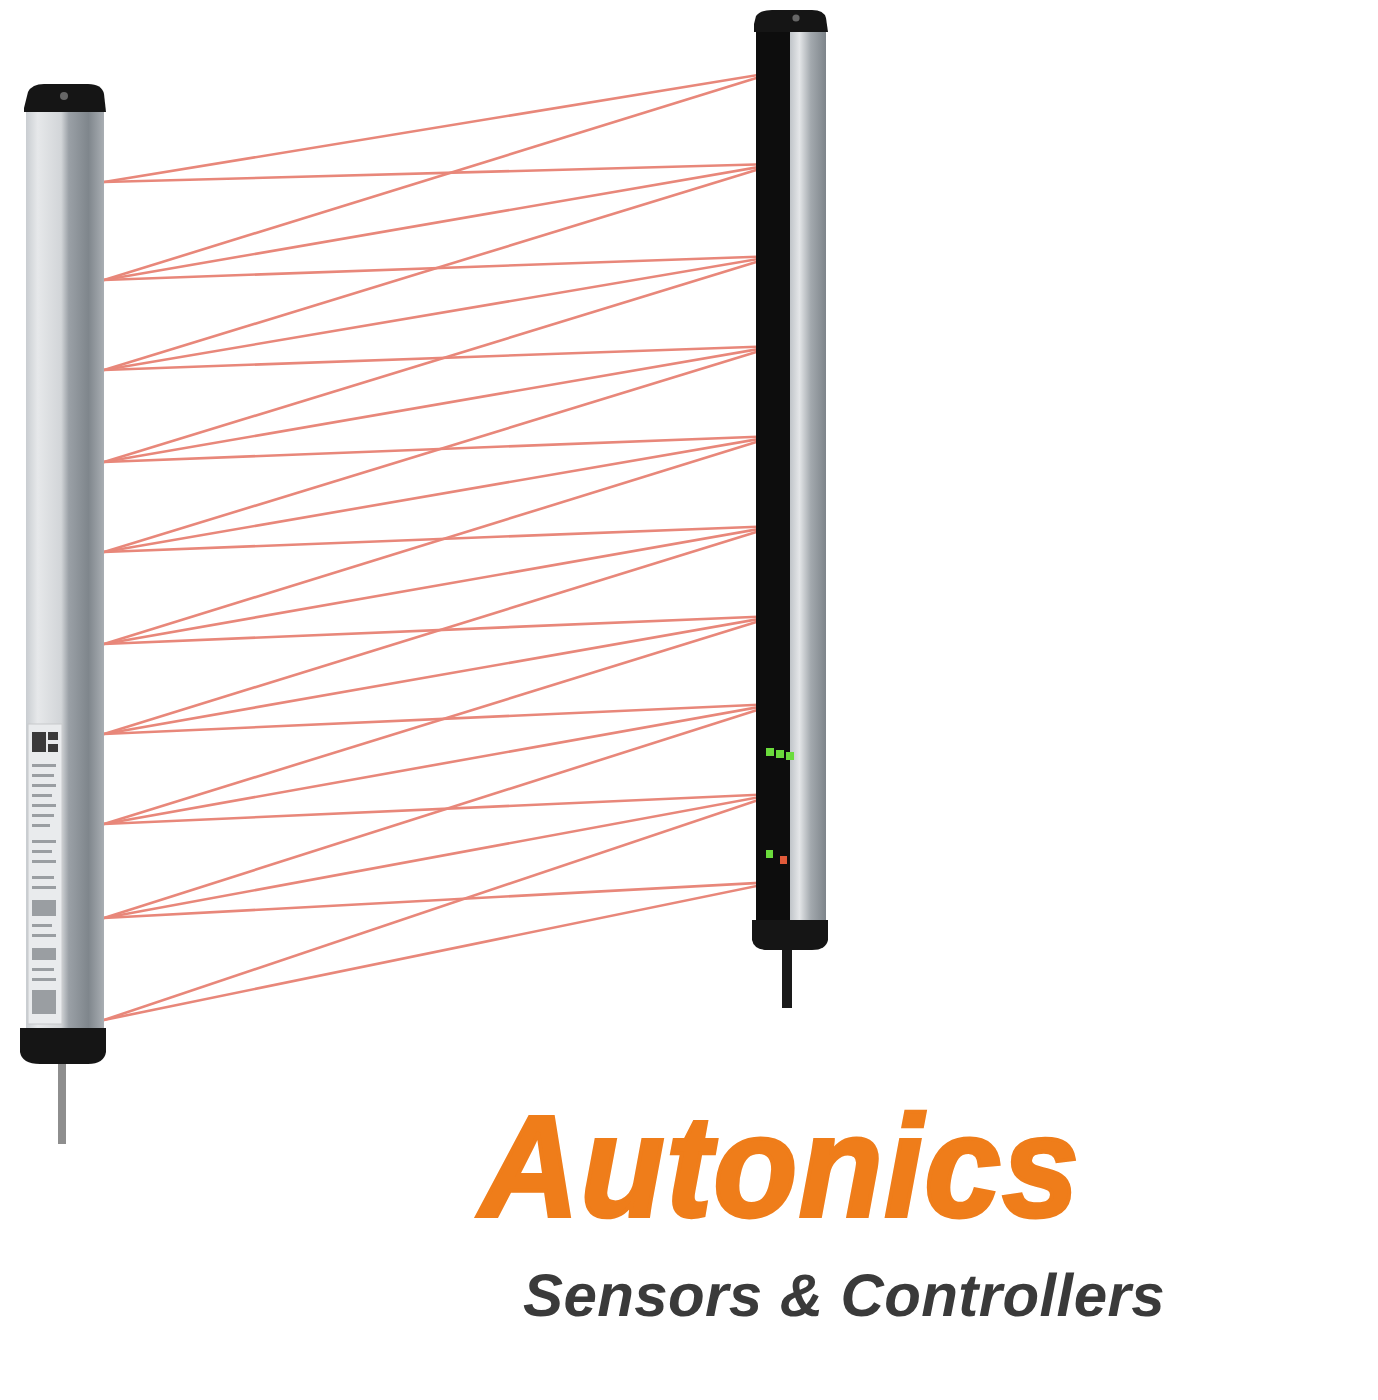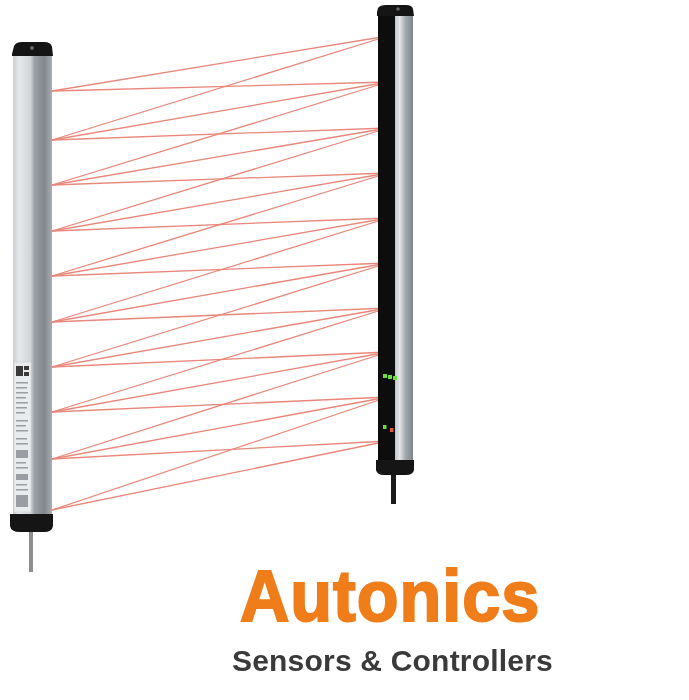--- a/index.html
+++ b/index.html
@@ -1,29 +1,29 @@
 <!DOCTYPE html>
 <html><head>
 <meta charset="utf-8">
 <style>
   html, body { margin: 0; padding: 0; background: #ffffff; }
   body { width: 689px; height: 700px; position: relative; overflow: hidden; font-family: "Liberation Sans", sans-serif; }
   #scene { position: absolute; left: 0; top: 0; width: 689px; height: 700px; }
   .brand {
-    position: absolute; left: 232px; top: 556px; width: 380px; text-align: center;
+    position: absolute; left: 232px; top: 544px; width: 380px; text-align: center; font-style: italic;
   }
   .brand-name {
     font-family: "Liberation Sans", sans-serif; font-weight: 900; font-size: 72px;
     color: #ef7d1a; letter-spacing: 1px; line-height: 80px; display: block;
     transform: scaleX(0.95); transform-origin: left center; text-align: left; margin-left: 8px;
     -webkit-text-stroke: 2px #ef7d1a;
   }
   .brand-tag {
     font-family: "Liberation Sans", sans-serif; font-weight: bold; font-size: 30px;
-    color: #3a3a3a; display: block; text-align: left; margin-top: 8px; letter-spacing: 0.2px;
+    color: #3a3a3a; display: block; text-align: center; margin-top: 8px; letter-spacing: 0.2px;
   }
 </style>
 </head>
 <body>
 
 <svg id="scene" viewBox="0 0 689 700" xmlns="http://www.w3.org/2000/svg">
   <defs>
     <linearGradient id="alu" x1="0" x2="1" y1="0" y2="0">
       <stop offset="0" stop-color="#c9cdd1"></stop>
       <stop offset="0.15" stop-color="#e6e8ea"></stop>

